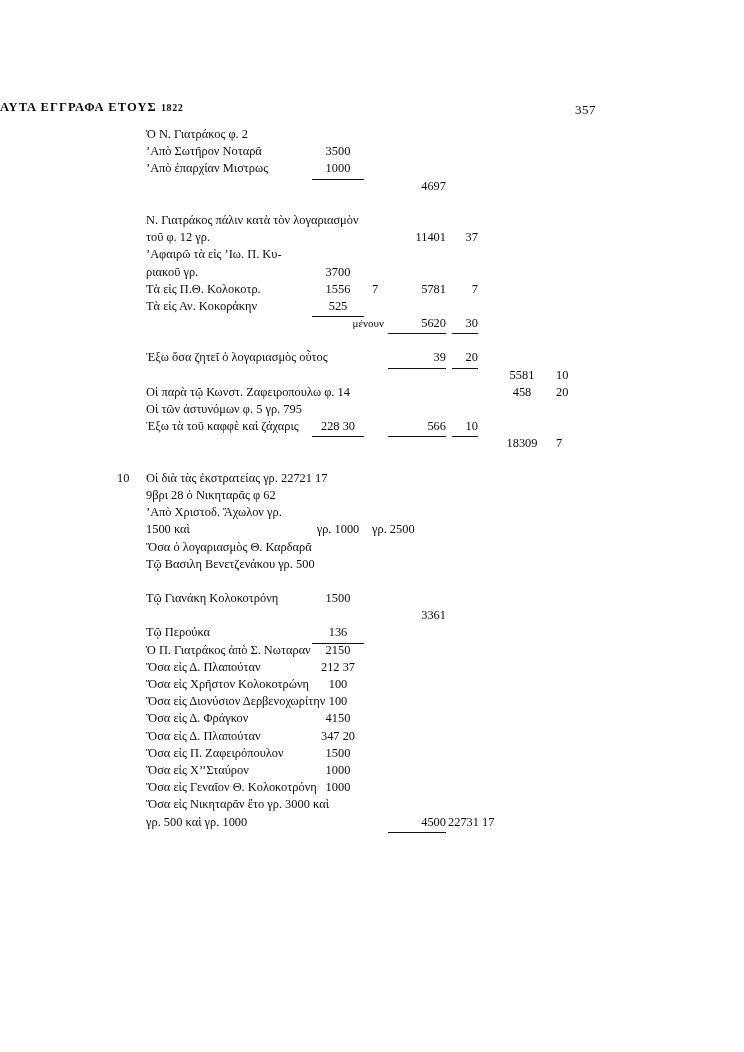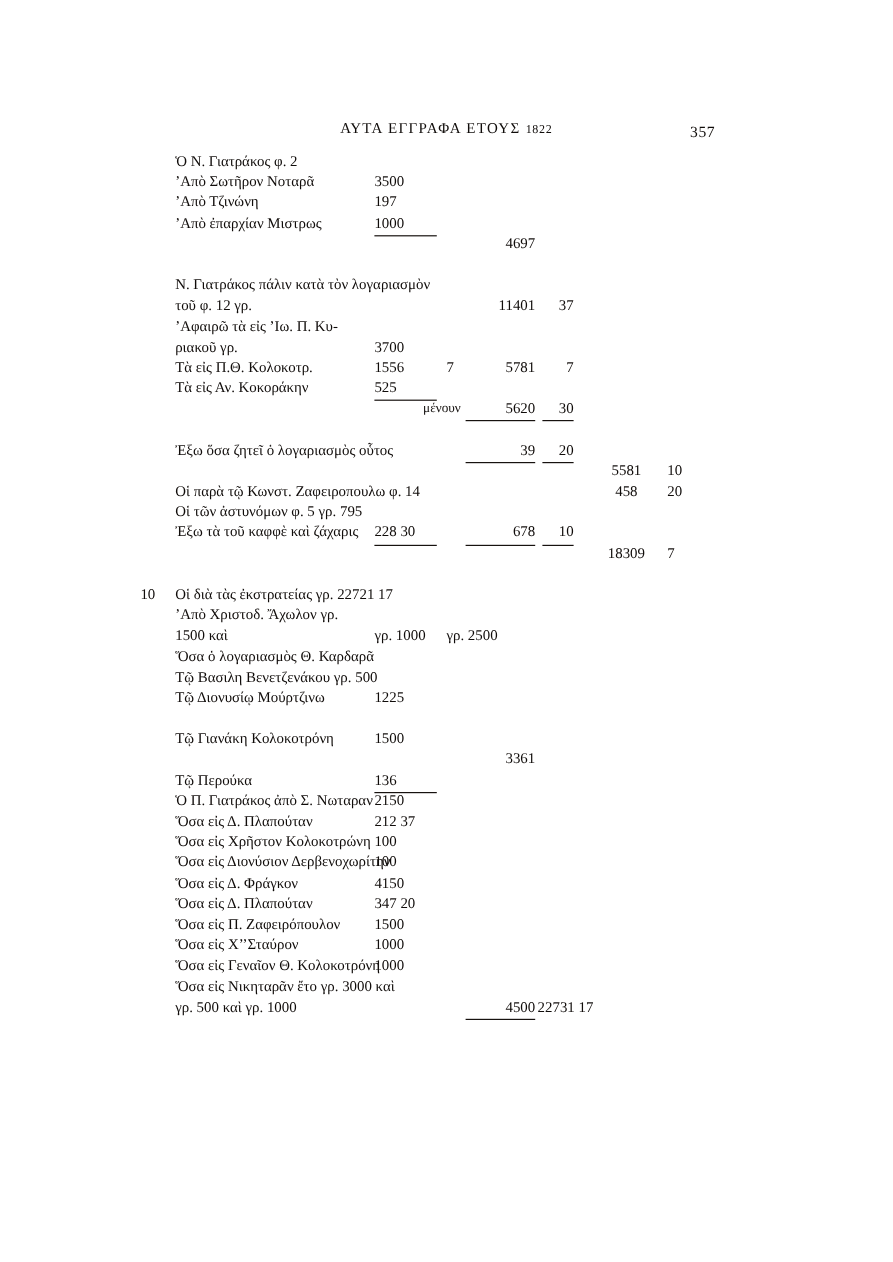--- a/index.html
+++ b/index.html
@@ -19,23 +19,23 @@
     position: absolute;
     left: 0; top: 0;
     width: 744px;
     height: 1052px;
   }
   .hdr {
     position: absolute;
     top: 100px;
     left: 0;
     width: 744px;
-    text-align: center;
     font-size: 12.5px;
     letter-spacing: 1.1px;
+    font-weight: bold;
   }
   .hdr .yr {
     font-size: 10px;
     letter-spacing: 0.6px;
   }
   .folio {
     position: absolute;
     top: 102px;
     left: 575px;
     font-size: 13px;
@@ -55,21 +55,21 @@
     white-space: nowrap;
   }
   .cell {
     position: absolute;
     top: 0;
     line-height: 17.2px;
   }
   
   .c-marg  { left: 117px; width: 26px; text-align: left; }
   .c-text  { left: 146px; }
-  .c-a     { left: 312px; width: 52px; text-align: left; }
+  .c-a     { left: 312px; width: 52px; text-align: center; }
   .c-b     { left: 372px; width: 30px; text-align: left; }
   .c-c     { left: 388px; width: 58px; text-align: right; }
   .c-d     { left: 452px; width: 26px; text-align: right; }
   .c-e     { left: 494px; width: 56px; text-align: center; }
   .c-f     { left: 556px; width: 26px; text-align: left; }
   .ul {
     border-bottom: 1.2px solid #17120f;
     padding-bottom: 1px;
   }
   .mnoun {
@@ -93,24 +93,20 @@
 
   <div class="body" id="body">
       <div class="row">
         <div class="cell c-text">Ὁ Ν. Γιατράκος φ. 2</div>
       </div>
       <div class="row">
         <div class="cell c-text">’Απὸ Σωτῆρον Νοταρᾶ</div>
         <div class="cell c-a">3500</div>
       </div>
       <div class="row">
-        <div class="cell c-text">’Απὸ Τζινώνη</div>
-        <div class="cell c-a">197</div>
-      </div>
-      <div class="row">
         <div class="cell c-text">’Απὸ ἐπαρχίαν Μιστρως</div>
         <div class="cell c-a ul">1000</div>
       </div>
       <div class="row">
         <div class="cell c-c">4697</div>
       </div>
       <div class="row"></div>
       <div class="row">
         <div class="cell c-text">Ν. Γιατράκος πάλιν κατὰ τὸν λογαριασμὸν</div>
       </div>
@@ -156,50 +152,49 @@
         <div class="cell c-text">Οἱ παρὰ τῷ Κωνστ. Ζαφειροπουλω  φ. 14</div>
         <div class="cell c-e">458</div>
         <div class="cell c-f">20</div>
       </div>
       <div class="row">
         <div class="cell c-text">Οἱ   τῶν ἀστυνόμων φ. 5       γρ.  795</div>
       </div>
       <div class="row">
         <div class="cell c-text">Ἐξω τὰ τοῦ καφφὲ καὶ ζάχαρις</div>
         <div class="cell c-a ul">228  30</div>
-        <div class="cell c-c ul">678</div>
+        <div class="cell c-c ul">566</div>
         <div class="cell c-d ul">10</div>
       </div>
       <div class="row">
         <div class="cell c-e">18309</div>
         <div class="cell c-f">7</div>
       </div>
       <div class="row"></div>
       <div class="row">
         <div class="cell c-marg">10</div>
         <div class="cell c-text">Οἱ διὰ τὰς ἐκστρατείας γρ. 22721  17</div>
+      </div>
+      <div class="row">
+        <div class="cell c-text">9βρι 28 ὁ Νικηταρᾶς  φ 62</div>
       </div>
       <div class="row">
         <div class="cell c-text">’Απὸ Χριστοδ. Ἄχωλον γρ.</div>
       </div>
       <div class="row">
         <div class="cell c-text">1500  καὶ</div>
         <div class="cell c-a">γρ.  1000</div>
         <div class="cell c-b">γρ.  2500</div>
       </div>
       <div class="row">
         <div class="cell c-text">Ὅσα ὁ λογαριασμὸς Θ. Καρδαρᾶ</div>
       </div>
       <div class="row">
         <div class="cell c-text">Τῷ Βασιλη Βενετζενάκου    γρ.  500</div>
       </div>
-      <div class="row">
-        <div class="cell c-text">Τῷ Διονυσίῳ Μούρτζινω</div>
-        <div class="cell c-a">1225</div>
-      </div>
       <div class="row"></div>
       <div class="row">
         <div class="cell c-text">Τῷ Γιανάκη Κολοκοτρόνη</div>
         <div class="cell c-a">1500</div>
       </div>
       <div class="row">
         <div class="cell c-c">3361</div>
       </div>
       <div class="row">
         <div class="cell c-text">Τῷ Περούκα</div>

